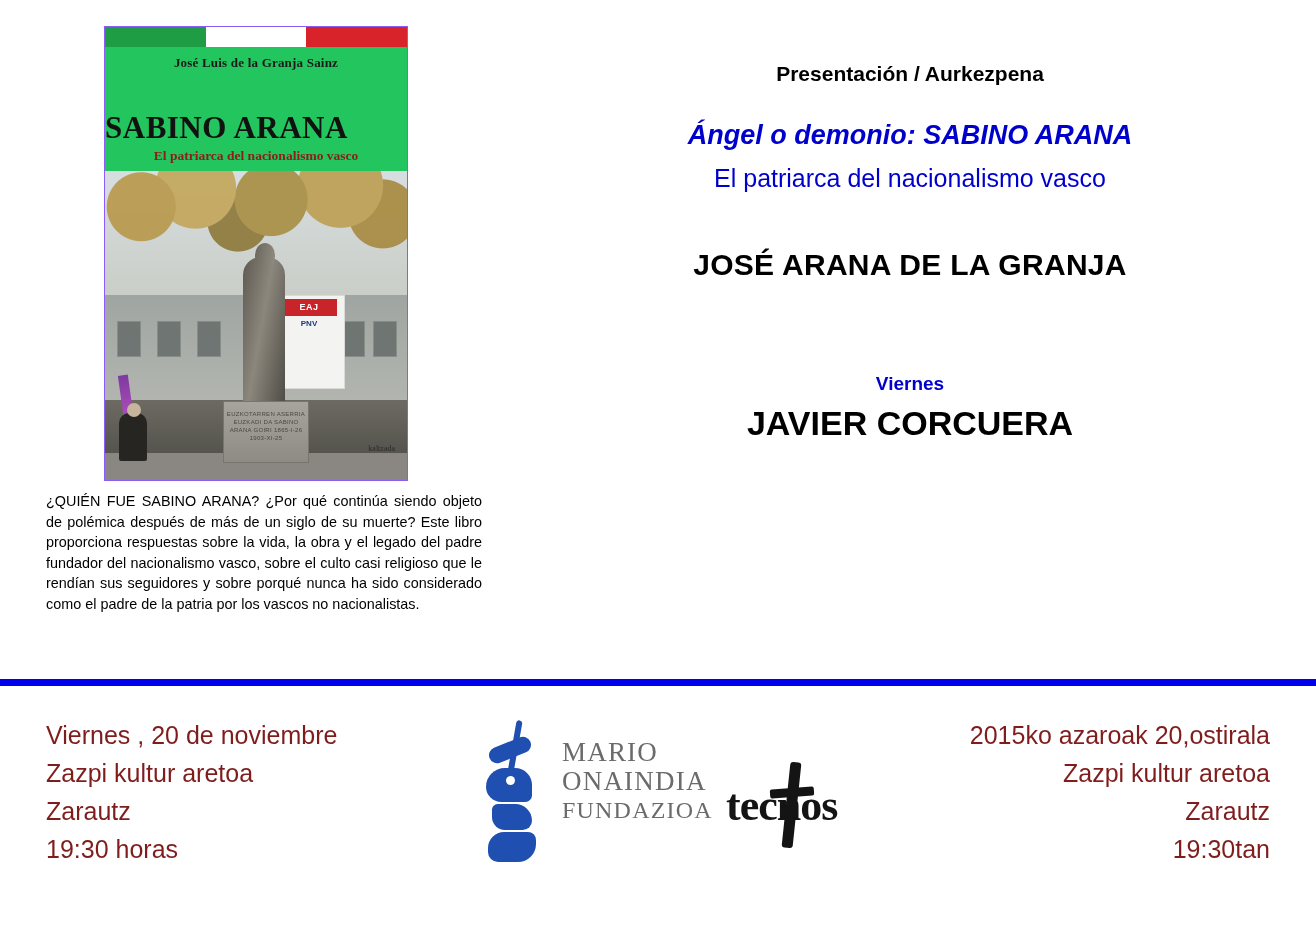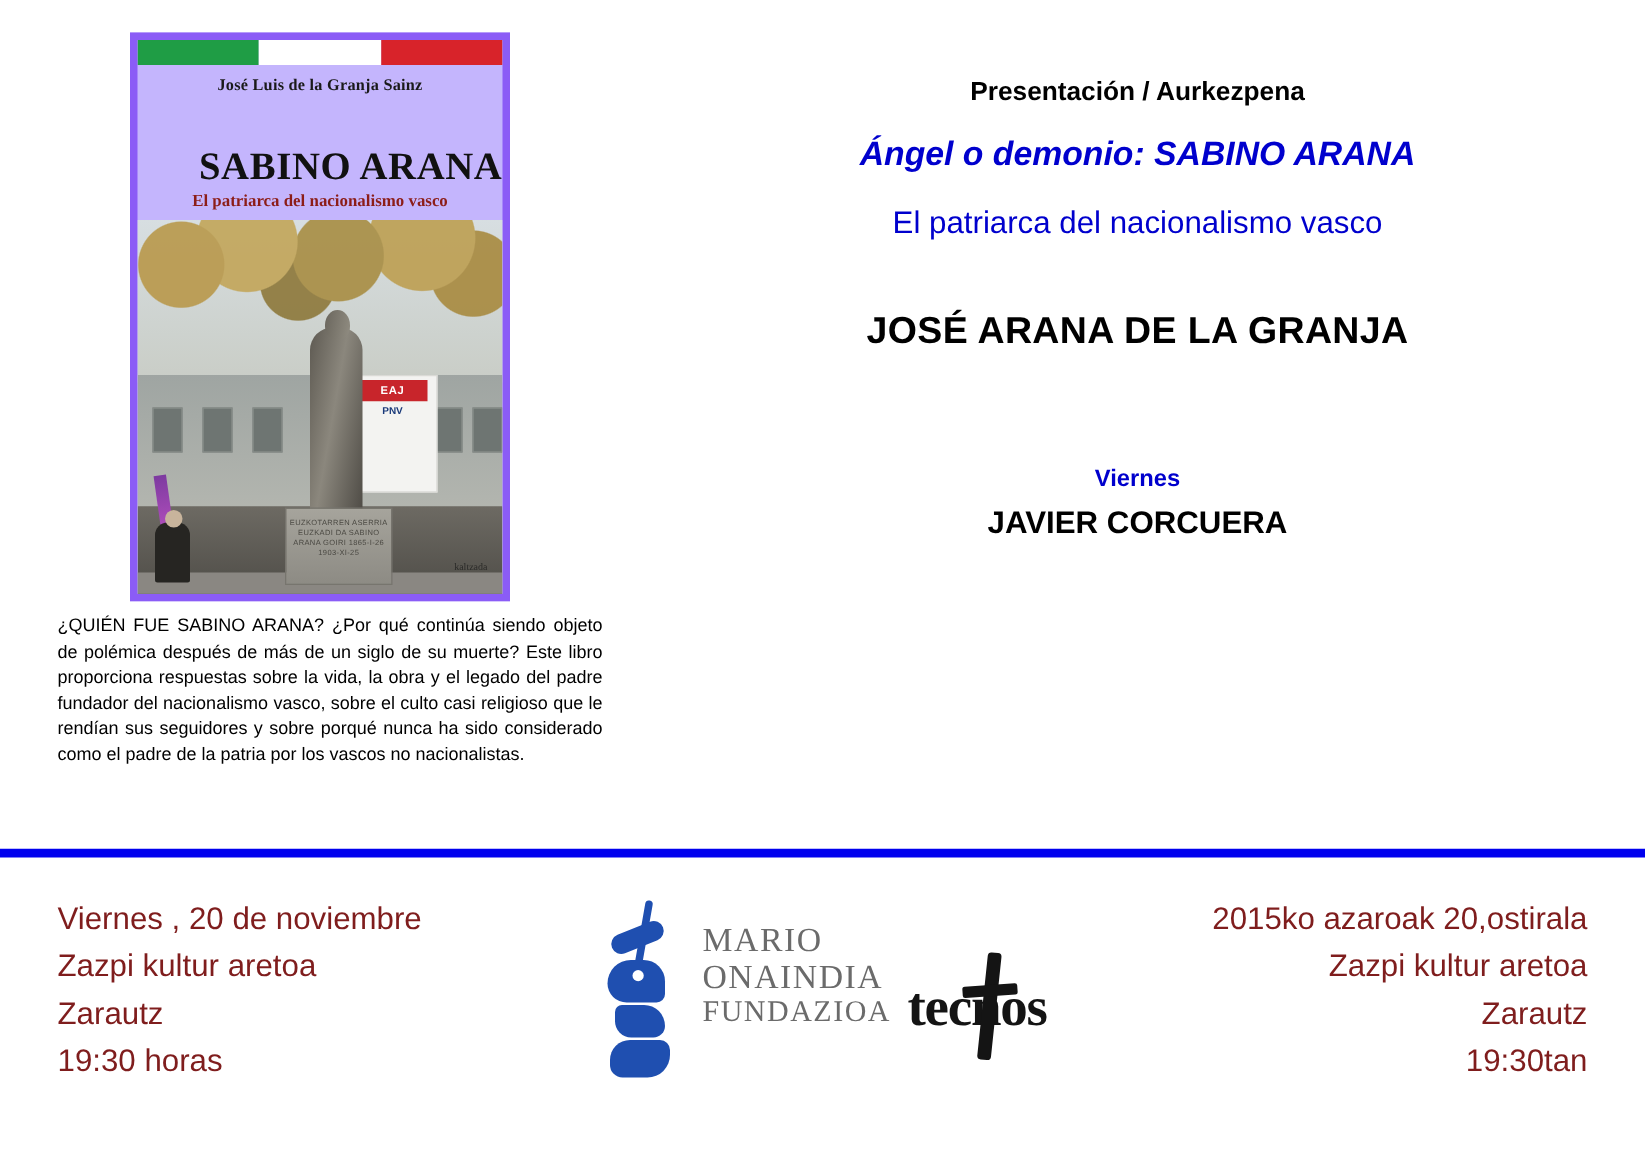--- a/index.html
+++ b/index.html
@@ -24,22 +24,22 @@
     height: 680px;
   }
 
   
   .cover-wrap {
     position: absolute;
     left: 104px;
     top: 26px;
     width: 304px;
     height: 455px;
-    border: 6px solid #8b5cf6;
-    background: #c4b5fd;
+    border: 1px solid #8b5cf6;
+    background: #22c55e;
     box-sizing: border-box;
     overflow: hidden;
   }
   .cover-flag {
     position: absolute;
     left: 0;
     top: 0;
     width: 100%;
     height: 20px;
     display: flex;
@@ -73,21 +73,21 @@
     font-family: "Liberation Serif", serif;
     font-weight: bold;
     font-size: 31px;
     color: #8c1d18;
   }
   .cover-title2 {
     position: absolute;
     top: 83px;
     left: 0;
     width: 100%;
-    text-align: right;
+    text-align: left;
     font-family: "Liberation Serif", serif;
     font-weight: bold;
     font-size: 31px;
     color: #111111;
     letter-spacing: .5px;
   }
   .cover-sub {
     position: absolute;
     top: 121px;
     left: 0;
@@ -249,21 +249,21 @@
     top: 62px;
     width: 700px;
     text-align: center;
     font-size: 21px;
     font-weight: bold;
     color: #000000;
   }
   .title-es {
     position: absolute;
     left: 560px;
-    top: 108px;
+    top: 120px;
     width: 700px;
     text-align: center;
     font-size: 27px;
     font-weight: bold;
     font-style: italic;
     color: #0000cd;
   }
   .title-sub {
     position: absolute;
     left: 560px;
@@ -293,21 +293,21 @@
     font-size: 19px;
     font-weight: bold;
     color: #0000cd;
   }
   .presenter-name {
     position: absolute;
     left: 560px;
     top: 404px;
     width: 700px;
     text-align: center;
-    font-size: 25px;
+    font-size: 34px;
     font-weight: bold;
     color: #000000;
   }
 
   
   .divider {
     position: absolute;
     left: 0;
     top: 679px;
     width: 1316px;

